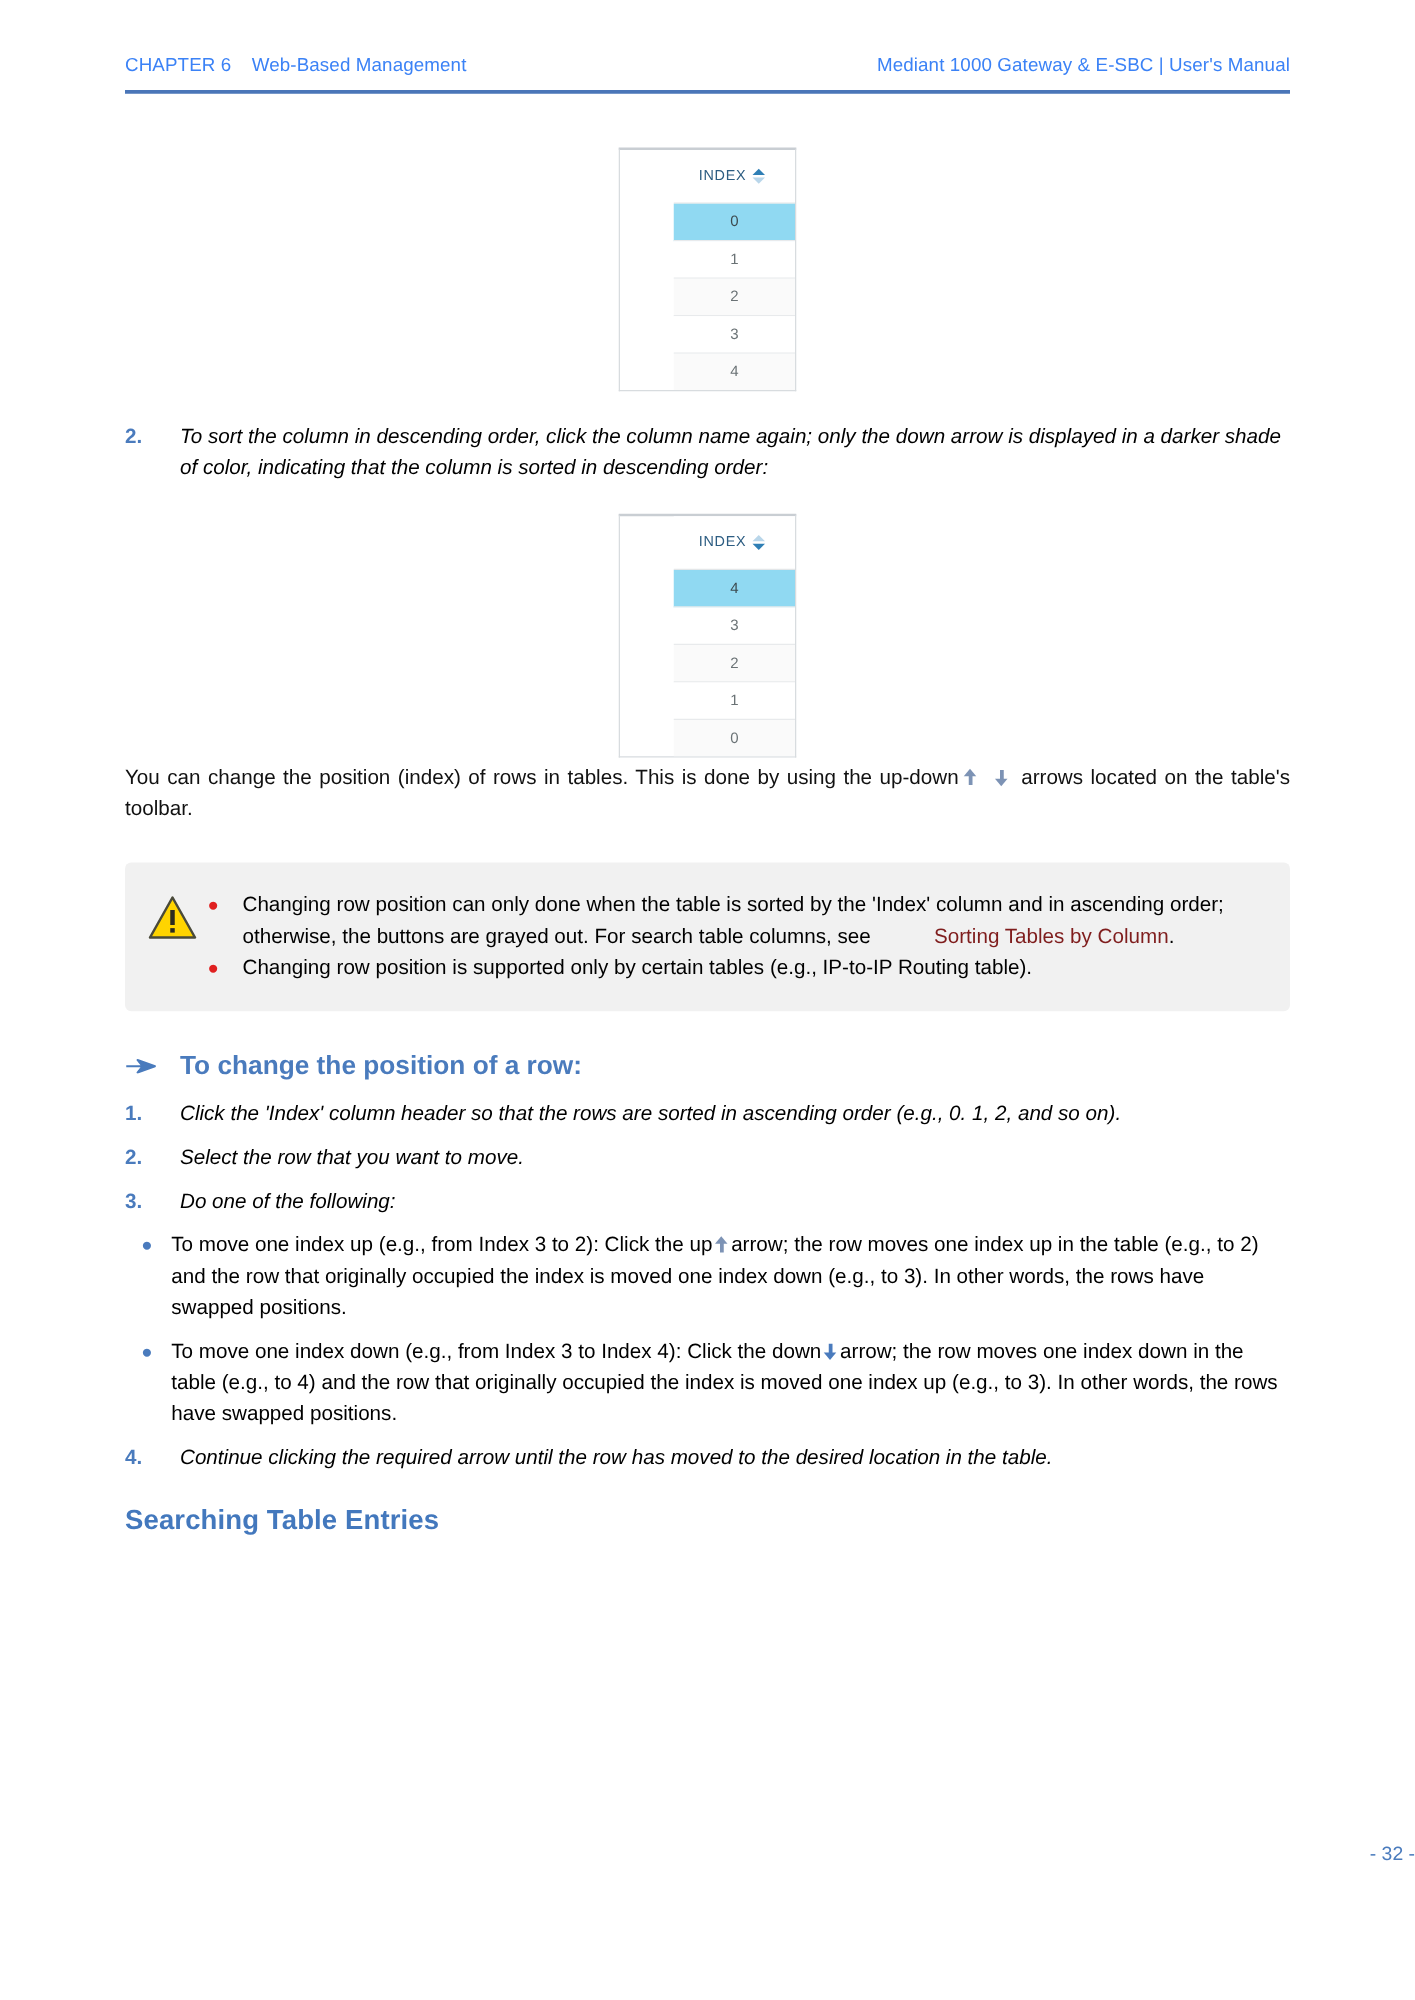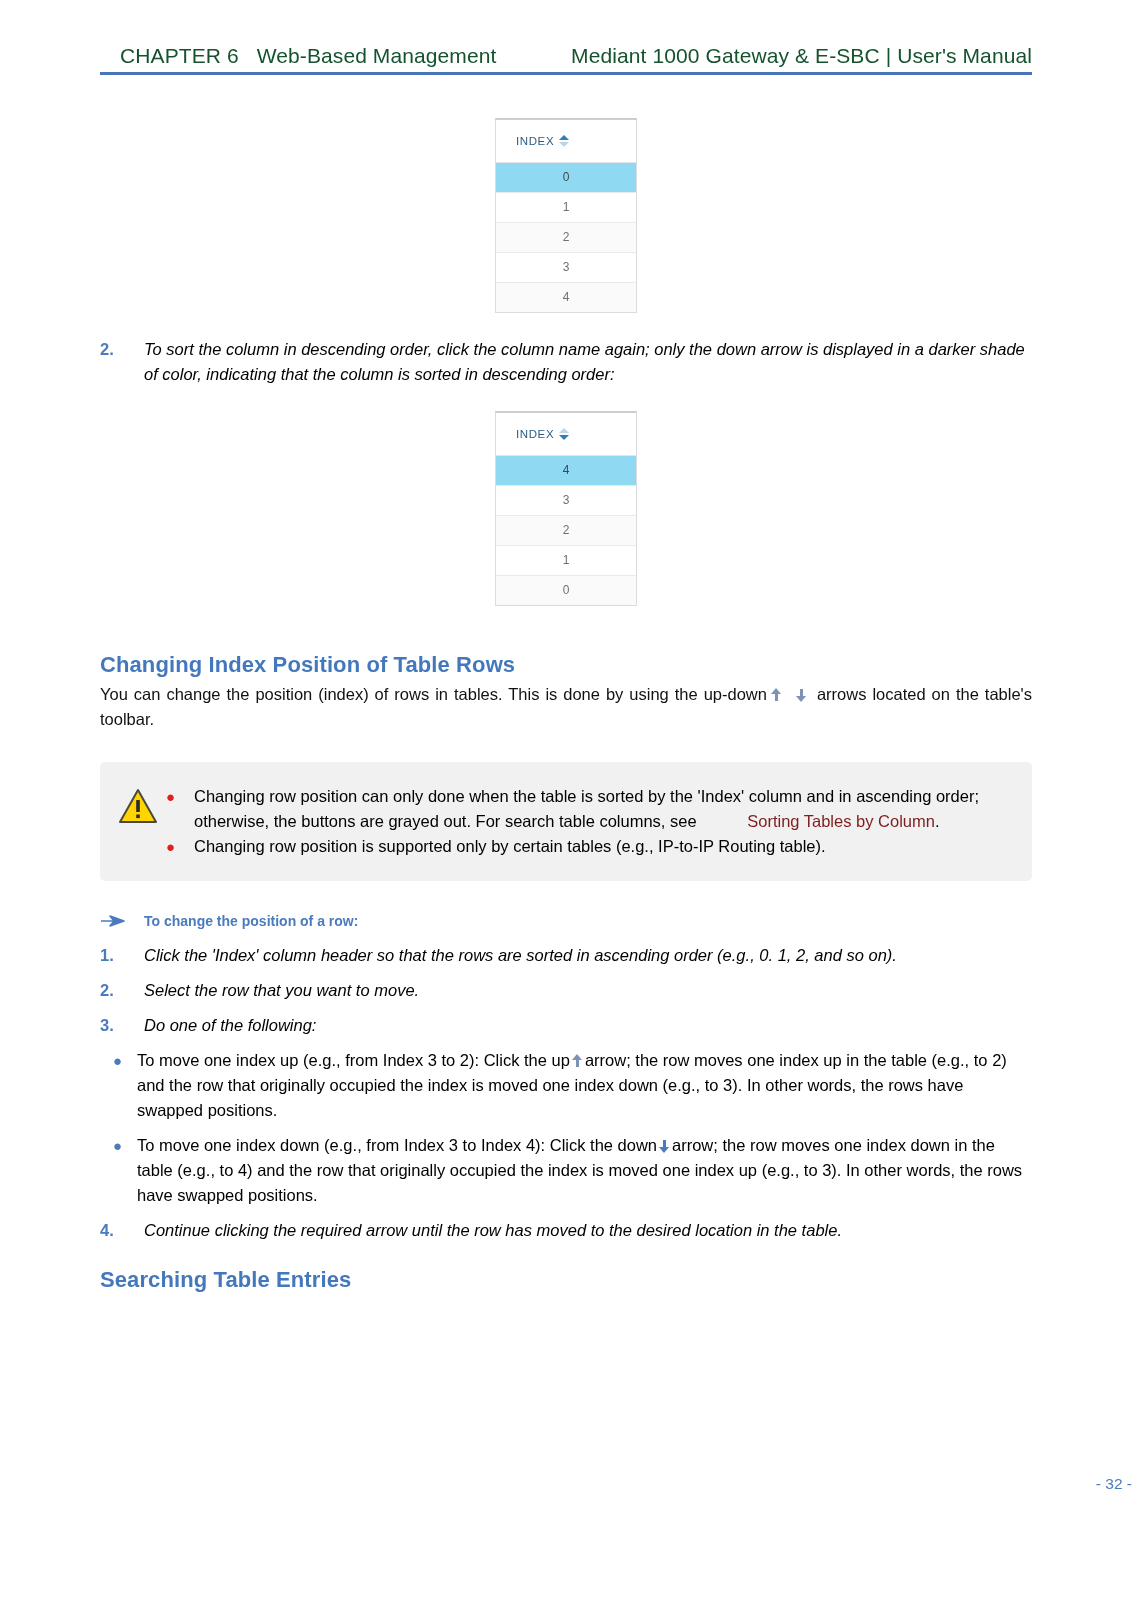--- a/index.html
+++ b/index.html
@@ -26,24 +26,23 @@
 
   
   .run-head {
     position: absolute;
     left: 100px;
     right: 100px;
     top: 44px;
     display: flex;
     justify-content: space-between;
     align-items: baseline;
-    font-size: 21px;
-    color: #14532d;
+    font-size: 15px;
+    color: #3b82f6;
     letter-spacing: .1px;
-    margin-left: 20px;
   }
   .run-head-left { white-space: nowrap; }
   .run-head-left .chapter { margin-right: 12px; }
   .run-head-right { white-space: nowrap; }
   .head-rule {
     position: absolute;
     left: 100px;
     right: 100px;
     top: 72px;
     height: 2.5px;
@@ -62,20 +61,21 @@
   .tbl-wrap {
     display: flex;
     justify-content: center;
   }
   .idx-table {
     width: 142px;
     border: 1px solid #d8dcdf;
     border-top: 2px solid #c9ced3;
     background: #ffffff;
     box-sizing: border-box;
+    padding-left: 43px;
   }
   .idx-head {
     height: 42px;
     display: flex;
     align-items: center;
     padding-left: 20px;
     font-size: 11.5px;
     letter-spacing: .6px;
     color: #2d5d82;
     background: #ffffff;
@@ -214,21 +214,21 @@
     cursor: pointer;
     margin-left: 46px;
   }
 
   
   .proc-head {
     display: flex;
     align-items: center;
     color: #4a7bbd;
     font-weight: bold;
-    font-size: 14px;
+    font-size: 21px;
   }
   .proc-arrow {
     flex: 0 0 44px;
     width: 44px;
     display: flex;
     align-items: center;
   }
 
   
   .inline-arrow {
@@ -328,21 +328,20 @@
           </span>
         </div>
         <div class="idx-row sel">4</div>
         <div class="idx-row">3</div>
         <div class="idx-row alt">2</div>
         <div class="idx-row">1</div>
         <div class="idx-row alt">0</div>
       </div>
     </div>
 
-    <h2 class="sec" style="margin-top:46px;">Changing Index Position of Table Rows</h2>
 
     <p class="body" style="margin-top:4px;">
       <span>You can change the position (index) of rows in tables. This is done by using the up-down</span><span class="para-arrows"><span class="inline-arrow arrow-up"><span class="head"></span><span class="shaft"></span></span><span class="inline-arrow arrow-down"><span class="shaft"></span><span class="head"></span></span></span><span>arrows located on the table's toolbar.</span>
     </p>
 
     <div class="note" style="margin-top:30px;">
       <div class="warn-icon">
         <svg viewBox="0 0 40 36" width="40" height="36">
           <polygon points="20,2 38,34 2,34" fill="#ffd400" stroke="#4a4a3a" stroke-width="2" stroke-linejoin="round"></polygon>
           <rect x="18.2" y="12" width="3.6" height="12" fill="#2b2b20"></rect>

